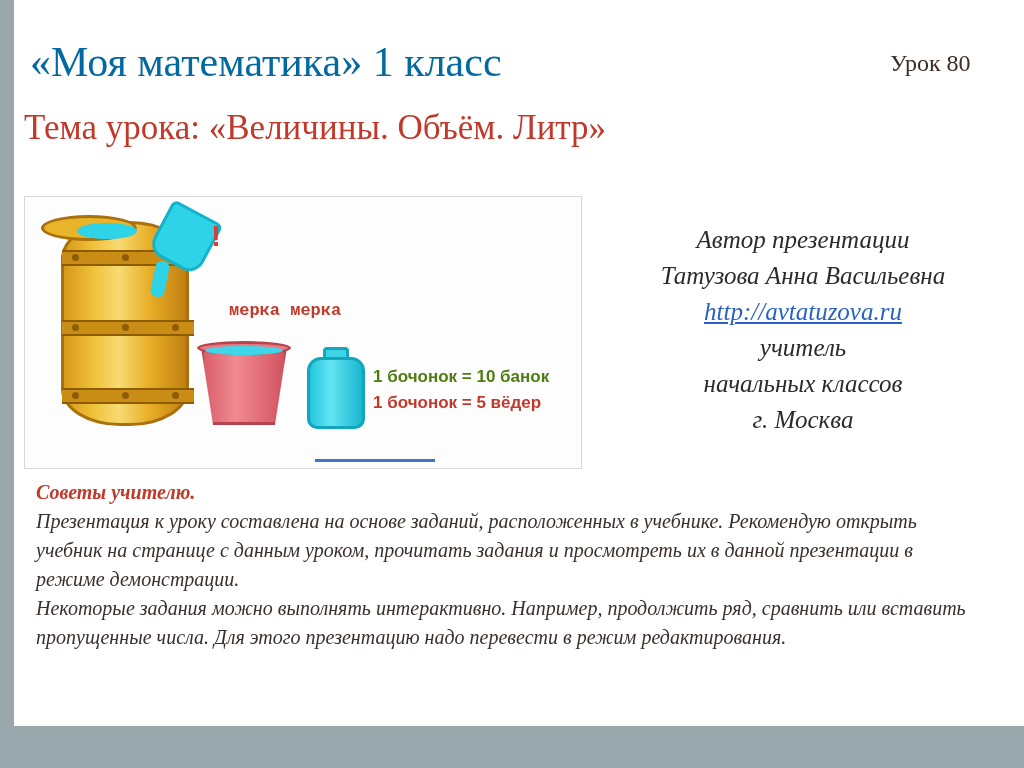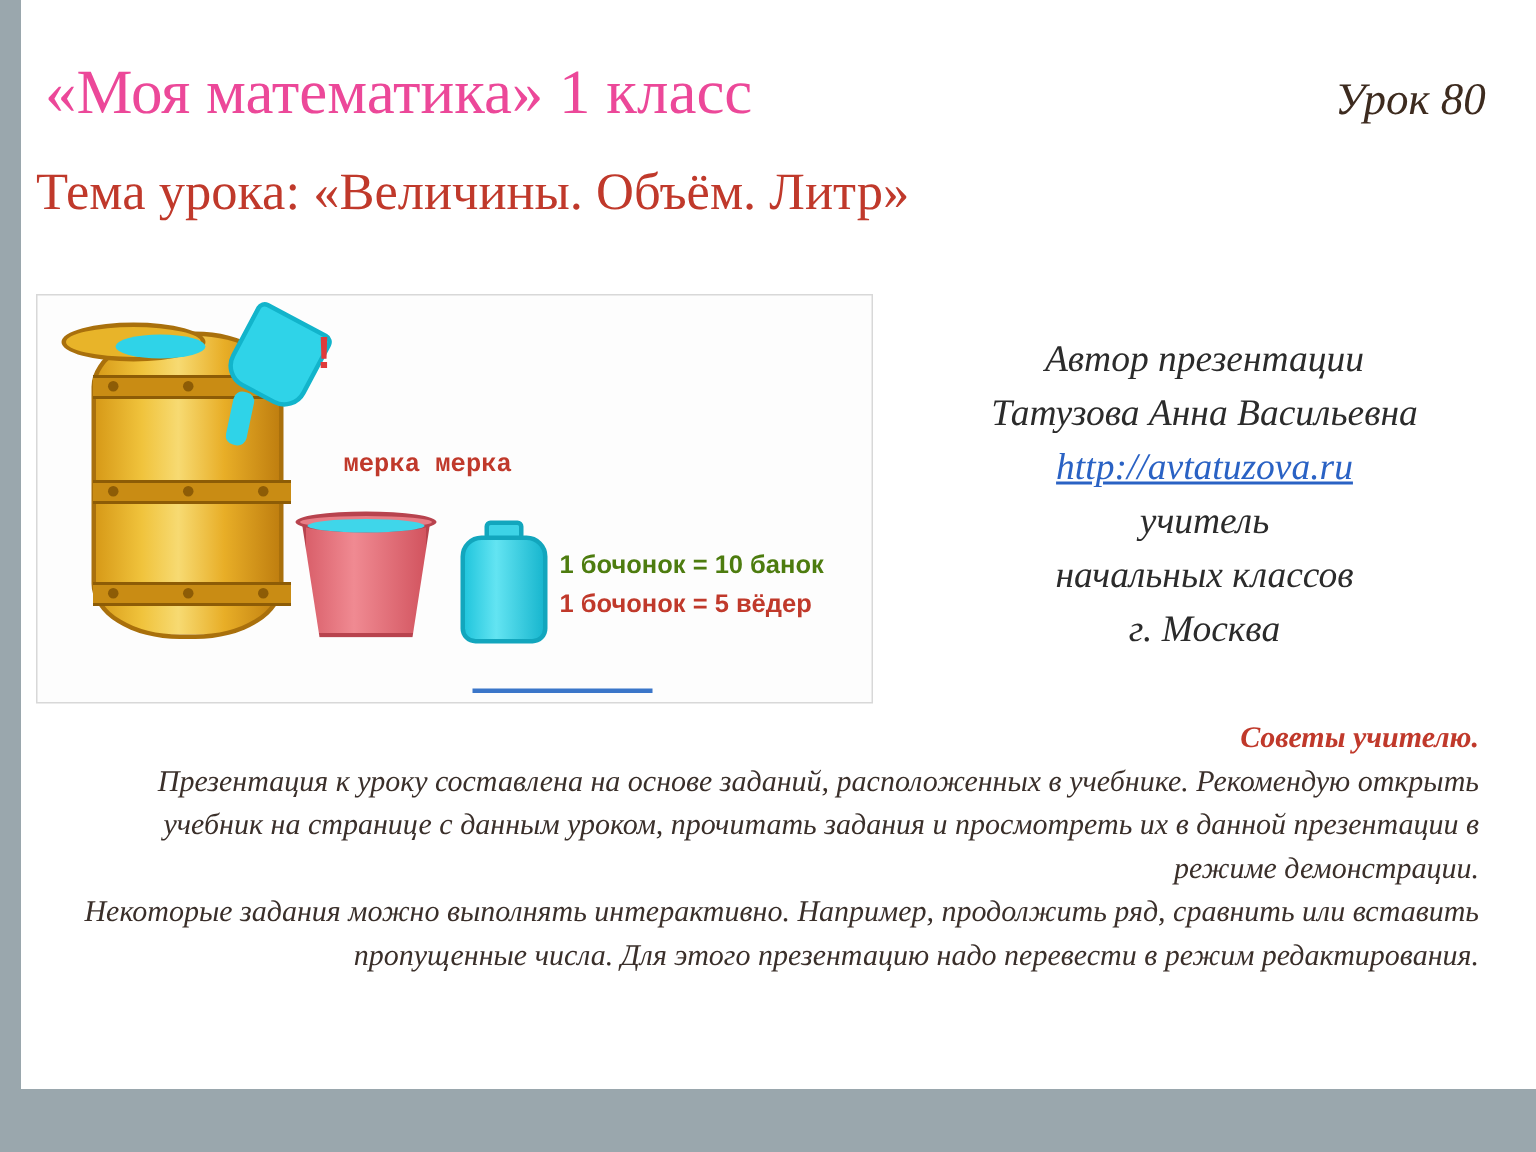--- a/index.html
+++ b/index.html
@@ -44,33 +44,32 @@
     height: 726px;
     background: #ffffff;
   }
 
   
   .title-main {
     position: absolute;
     left: 30px;
     top: 38px;
     font-size: 42px;
-    color: #ec4899;
+    color: #0369a1;
     font-family: "Liberation Serif", serif;
     white-space: nowrap;
   }
   .lesson-num {
     position: absolute;
     left: 890px;
     top: 50px;
-    font-size: 30px;
+    font-size: 24px;
     color: #3d2b1f;
     font-family: "Liberation Serif", serif;
     white-space: nowrap;
-    font-style: italic;
   }
   .subtitle {
     position: absolute;
     left: 24px;
     top: 108px;
     font-size: 35px;
     color: #c0392b;
     font-family: "Liberation Serif", serif;
     white-space: nowrap;
   }
@@ -292,21 +291,20 @@
   .advice {
     position: absolute;
     left: 36px;
     top: 478px;
     width: 950px;
     font-style: italic;
     font-size: 20px;
     line-height: 29px;
     color: #3a2f2a;
     font-family: "Liberation Serif", serif;
-    text-align: right;
   }
   .advice .hdr {
     color: #c0392b;
     font-weight: bold;
     font-style: italic;
   }
   .advice p { margin: 0; }
 </style>
 </head>
 <body>

